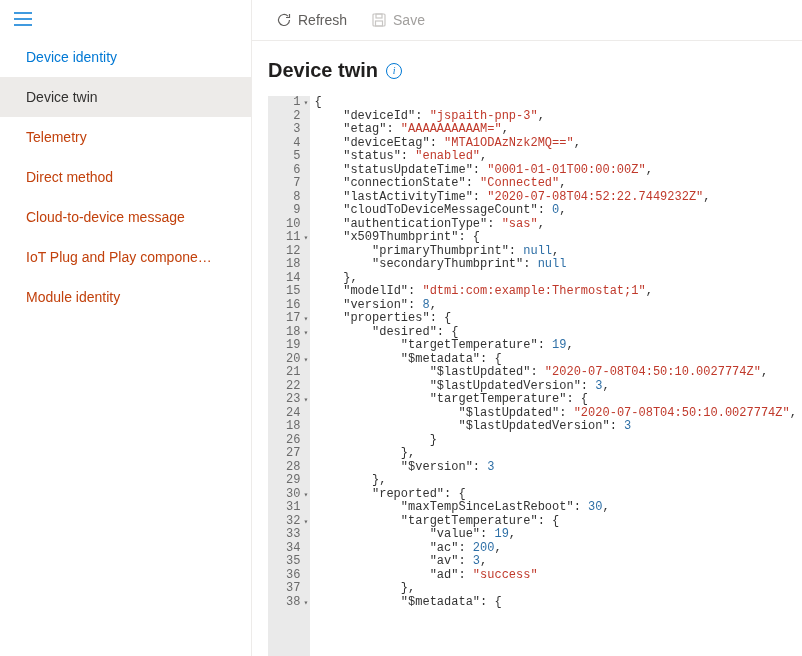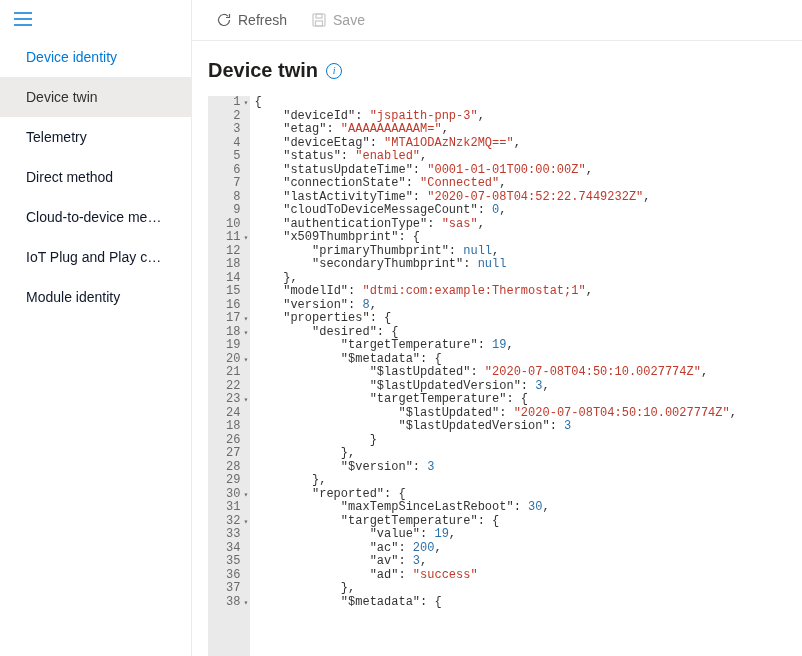--- a/index.html
+++ b/index.html
@@ -1,22 +1,22 @@
 <!DOCTYPE html>
 <html><head>
 <meta charset="utf-8">
 <style>
   * { box-sizing: border-box; margin: 0; padding: 0; }
   body { font-family: "Segoe UI", -apple-system, sans-serif; font-size: 14px; color: #323130; width: 802px; height: 656px; overflow: hidden; background: #fff; }
   .root { display: flex; width: 100%; height: 100%; }
-  .sidebar { width: 192px; flex-shrink: 0; border-right: 1px solid #edebe9; background: #fff; }
+  .sidebar { width: 252px; flex-shrink: 0; border-right: 1px solid #edebe9; background: #fff; }
   .hamburger { padding: 12px 14px 8px; }
   .hamburger svg { stroke: #0078d4; }
   .nav { }
-  .nav-item { padding: 12px 26px; font-size: 14px; color: #0f172a; cursor: pointer; white-space: nowrap; overflow: hidden; text-overflow: ellipsis; }
+  .nav-item { padding: 12px 26px; font-size: 14px; color: #c2410c; cursor: pointer; white-space: nowrap; overflow: hidden; text-overflow: ellipsis; }
   .nav-item.link { color: #0078d4; }
   .nav-item.selected { background: #edebe9; font-weight: 400; color: #323130; }
   .main { flex: 1; display: flex; flex-direction: column; min-width: 0; }
   .toolbar { display: flex; align-items: center; gap: 8px; padding: 8px 16px; border-bottom: 1px solid #edebe9; }
   .tb-btn { display: inline-flex; align-items: center; gap: 6px; padding: 4px 8px; border: none; background: none; font: inherit; cursor: pointer; color: #605e5c; text-align: center; }
   .tb-btn.disabled { color: #a19f9d; cursor: default; }
   .title-row { display: flex; align-items: center; gap: 8px; padding: 18px 16px 14px; }
   .title-row h1 { font-size: 20px; font-weight: 700; color: #201f1e; }
   .info-icon { width: 16px; height: 16px; border: 1px solid #0078d4; border-radius: 50%; display: inline-flex; align-items: center; justify-content: center; font-size: 10px; color: #0078d4; font-style: italic; font-family: serif; }
   .editor { flex: 1; display: flex; font-family: Consolas, "Courier New", monospace; font-size: 12px; line-height: 13.5px; overflow: hidden; padding-left: 16px; }

